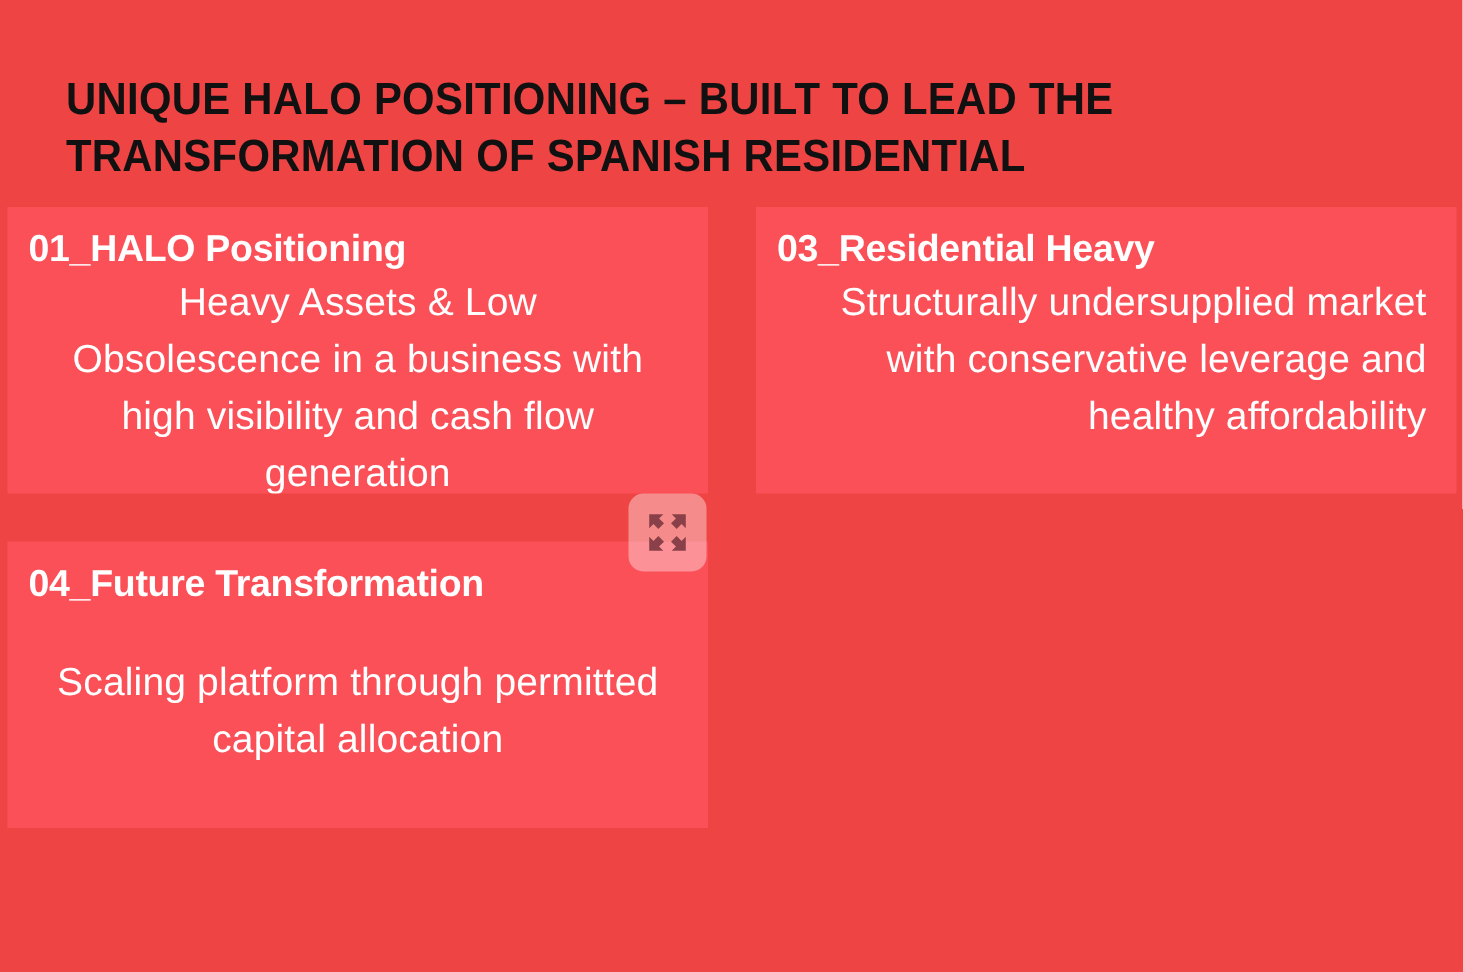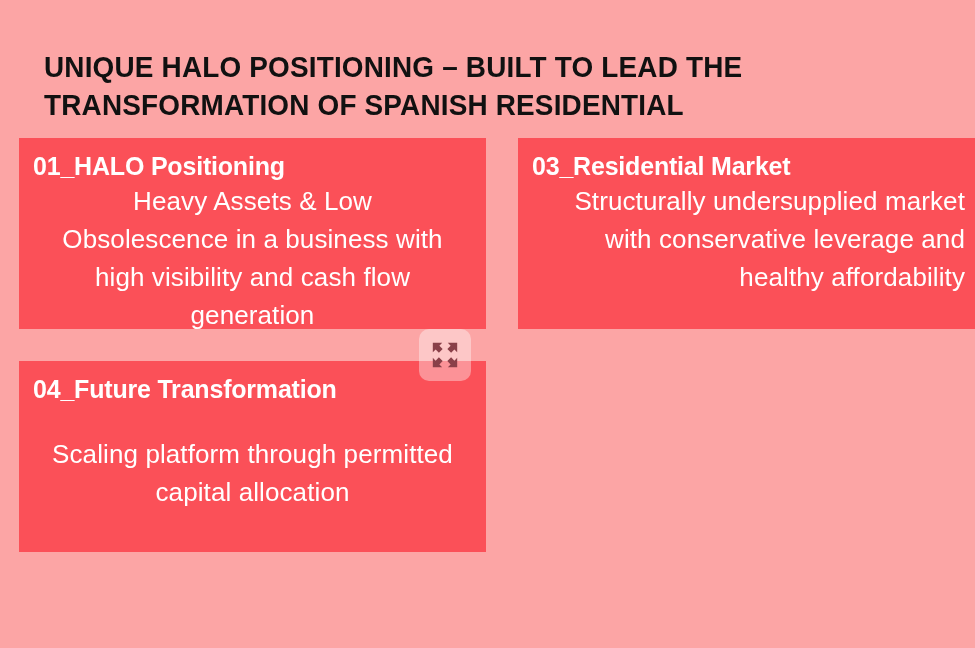--- a/index.html
+++ b/index.html
@@ -11,21 +11,21 @@
     width: 975px;
     height: 648px;
     overflow: hidden;
     font-family: "Liberation Sans", sans-serif;
   }
 
   #slide {
     position: relative;
     width: 975px;
     height: 648px;
-    background: #fca5a5;
+    background: #ef4444;
   }
 
   
   #slide-title {
     position: absolute;
     left: 44px;
     top: 28px;
     width: 800px;
     color: #111111;
     font-family: "Liberation Sans", sans-serif;
@@ -35,21 +35,21 @@
     letter-spacing: 0.2px;
     text-transform: uppercase;
     transform: scaleX(0.93);
     transform-origin: left top;
     white-space: pre-wrap;
   }
 
   
   #quad-grid {
     position: absolute;
-    left: 19px;
+    left: 5px;
     top: 138px;
     width: 953px;
     height: 414px;
     display: grid;
     grid-template-columns: 467px 467px;
     grid-template-rows: 1fr 1fr;
     column-gap: 9px;
     row-gap: 9px;
     gap: 32px;
   }
@@ -119,21 +119,21 @@
   <h1 id="slide-title">Unique HALO Positioning – Built to Lead the Transformation of Spanish Residential</h1>
 
   <div id="quad-grid">
 
     <div class="quad">
       <div class="quad-heading">01_HALO Positioning</div>
       <div class="quad-body">Heavy Assets &amp; Low Obsolescence in a business with high visibility and cash flow generation</div>
     </div>
 
     <div class="quad">
-      <div class="quad-heading">03_Residential Market</div>
+      <div class="quad-heading">03_Residential Heavy</div>
       <div class="quad-body tight">Structurally undersupplied market with conservative leverage and healthy affordability</div>
     </div>
 
 
     <div class="quad">
       <div class="quad-heading">04_Future Transformation</div>
       <div class="quad-body push">Scaling platform through permitted capital allocation</div>
     </div>
 
   </div>

